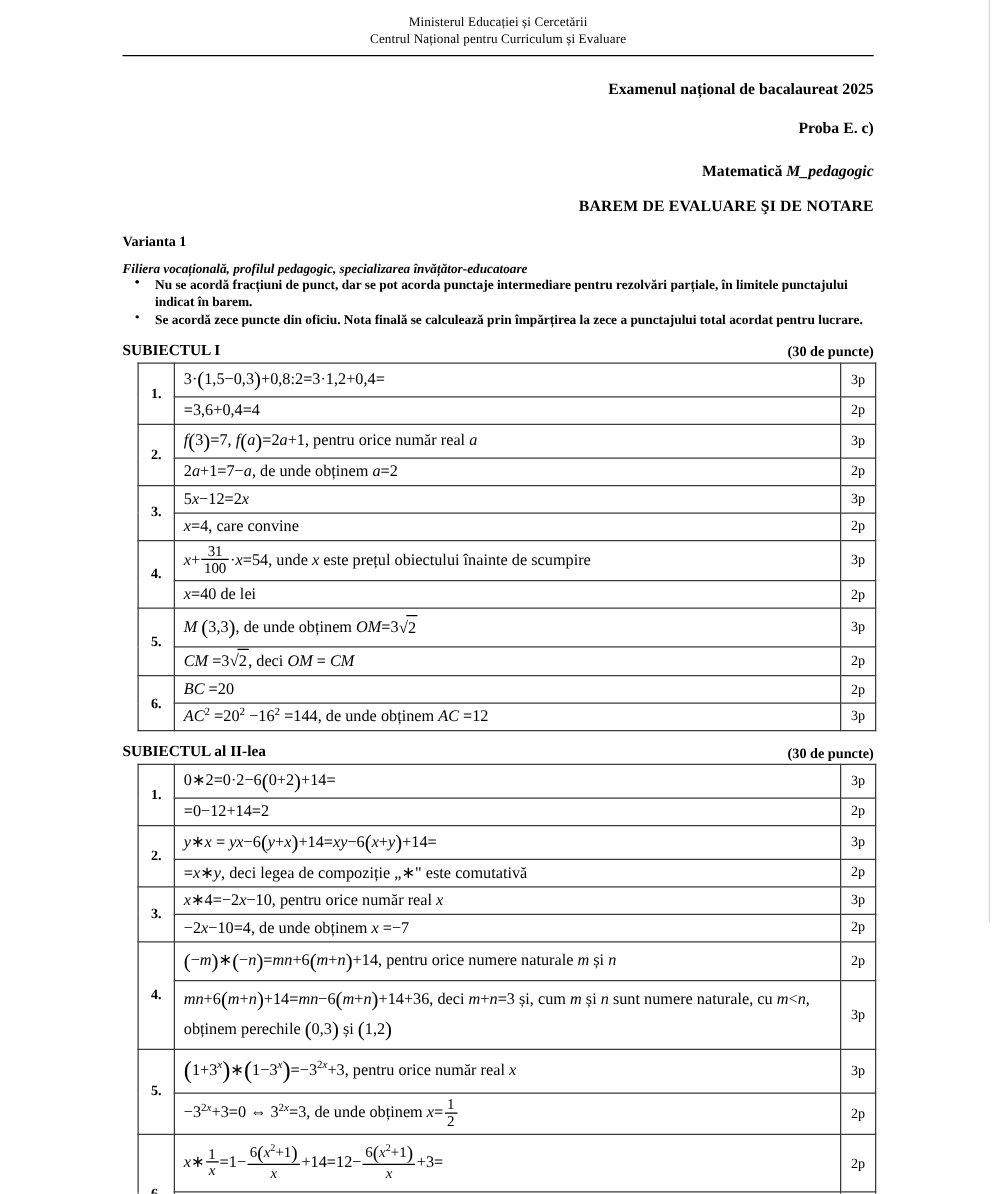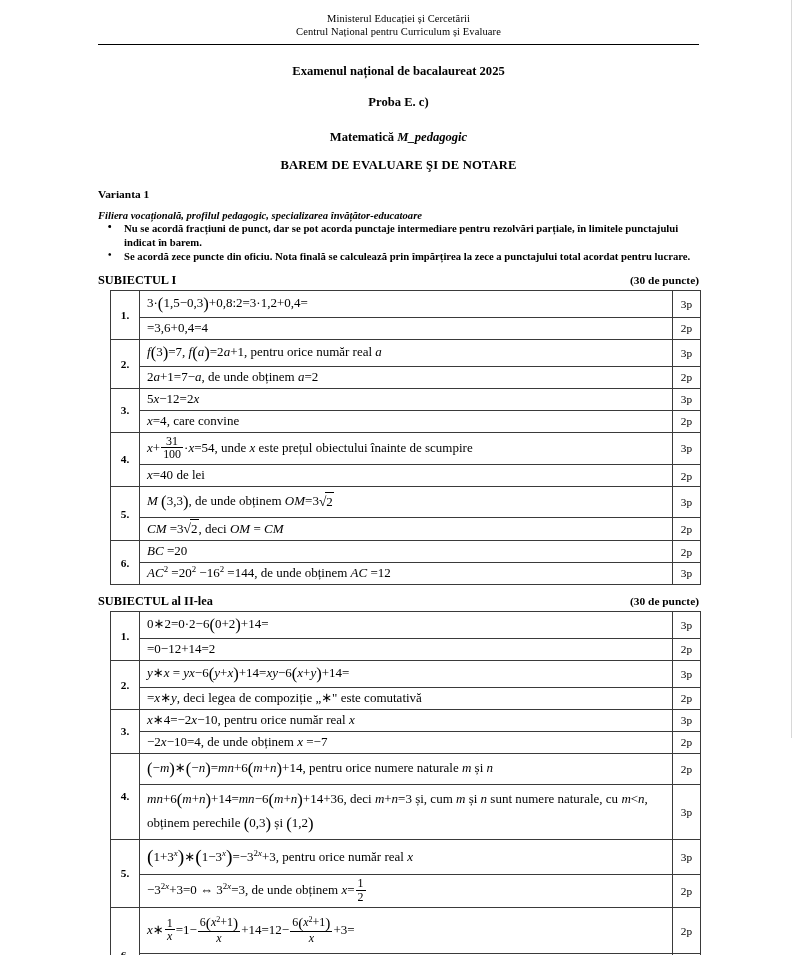--- a/index.html
+++ b/index.html
@@ -36,21 +36,21 @@
     padding-top: 12px;
     letter-spacing: .1px;
   }
   .hrule {
     height: 0;
     border-top: 1.6px solid #000;
     margin-top: 5px;
   }
 
   
-  .titleblock { text-align: center; font-weight: bold; }
+  .titleblock { text-align: right; font-weight: bold; }
   .t-exam   { font-size: 12.6px; margin-top: 19px; }
   .t-proba  { font-size: 12.6px; margin-top: 16px; }
   .t-subj   { font-size: 12.6px; margin-top: 20px; }
   .t-subj i { font-style: italic; font-weight: bold; margin-top: 32px; }
   .t-barem  { font-size: 12.6px; margin-top: 13px; letter-spacing: .15px; }
   .t-varianta {
     text-align: left;
     font-size: 11.4px;
     font-weight: bold;
     margin-top: 15px;
@@ -76,21 +76,21 @@
     position: absolute;
     left: 10px;
     top: -1px;
     font-size: 10px;
   }
 
   
   .sect {
     display: flex;
     justify-content: space-between;
-    align-items: center;
+    align-items: flex-end;
     font-weight: bold;
     font-size: 12.3px;
     margin-top: 9px;
     margin-bottom: 2px;
   }
   .sect .pts { font-size: 11.4px; }
 
   
   table.barem {
     border-collapse: collapse;

